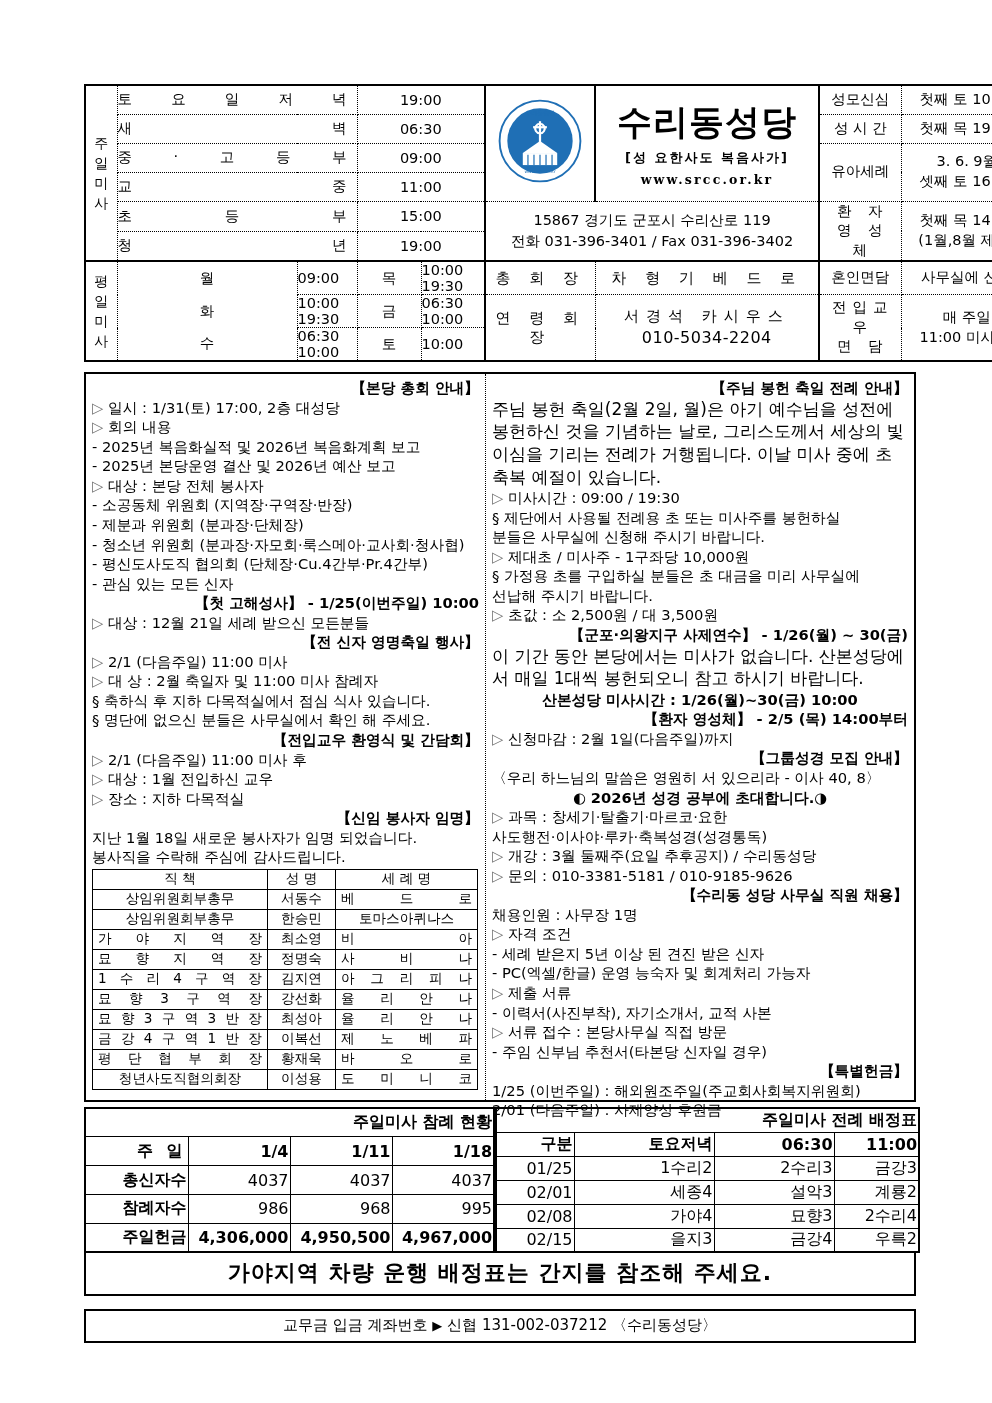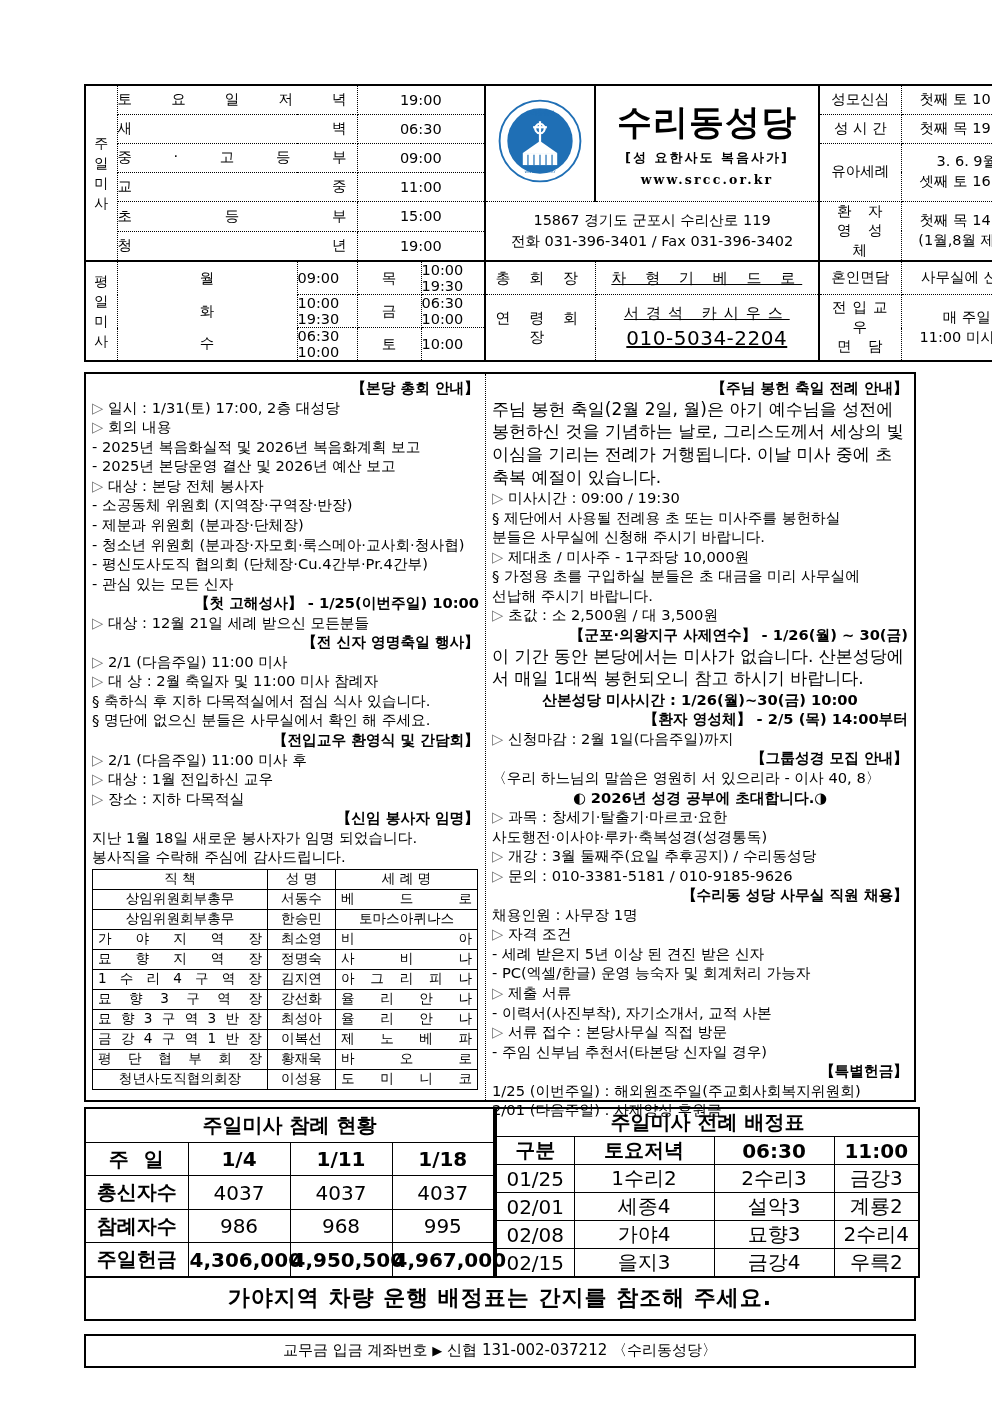--- a/index.html
+++ b/index.html
@@ -68,23 +68,23 @@
     margin-top: 5px; font-family: "DejaVu Serif", "Liberation Serif", serif;
     font-weight: bold;
   }
   .addr { font-size: 14.5px; text-align: center; line-height: 1.45; padding: 3px 0; }
   .officer-lbl {
     font-size: 15px; text-align: center; letter-spacing: 7px;
     padding-left: 7px;
   }
   .officer-val {
     font-size: 15px; text-align: center; letter-spacing: 7px;
-    padding-left: 7px; line-height: 1.4; text-decoration: underline;
-  }
-  .officer-val .ph { letter-spacing: 0.5px; font-size: 20px; }
+    padding-left: 7px; line-height: 1.4;
+  }
+  .officer-val .ph { letter-spacing: 0.5px; font-size: 16px; }
 
   .rt-lbl { font-size: 14.5px; text-align: center; line-height: 1.35; }
   .rt-lbl .sp { letter-spacing: 6px; padding-left: 5px; display:block; }
   .rt-val { font-size: 14.5px; text-align: center; line-height: 1.35; }
 
   
   .bodybox {
     border: 2px solid #000;
     margin-top: 10px;
     display: flex;
@@ -115,22 +115,22 @@
 
   
   .btm { display: flex; width: 832px; margin-top: 5px; }
   table.stat, table.assign {
     border-collapse: collapse; table-layout: fixed;
     border: 2px solid #000;
   }
   table.stat { width: 409px; }
   table.assign { width: 423px; margin-left: 0; }
   table.stat td, table.assign td {
-    border: 1px solid #000; text-align: center;
-    font-size: 20px; height: 24px; padding: 0 1px;
+    border: 1px solid #000; text-align: right;
+    font-size: 16px; height: 24px; padding: 0 1px;
   }
   td.ttl { font-weight: bold; font-size: 15.5px; height: 26px; border-bottom: 2px solid #000; }
   td.hd { font-weight: bold; }
   td.hd.sp { letter-spacing: 4px; padding-left: 4px; }
   td.big { font-size: 15.5px; font-weight: bold; height: 31px; margin-top: 48px; }
   td.lbl-b { font-weight: bold; }
 
   .noticebar {
     border: 2px solid #000; border-top: none;
     width: 832px; text-align: center;

